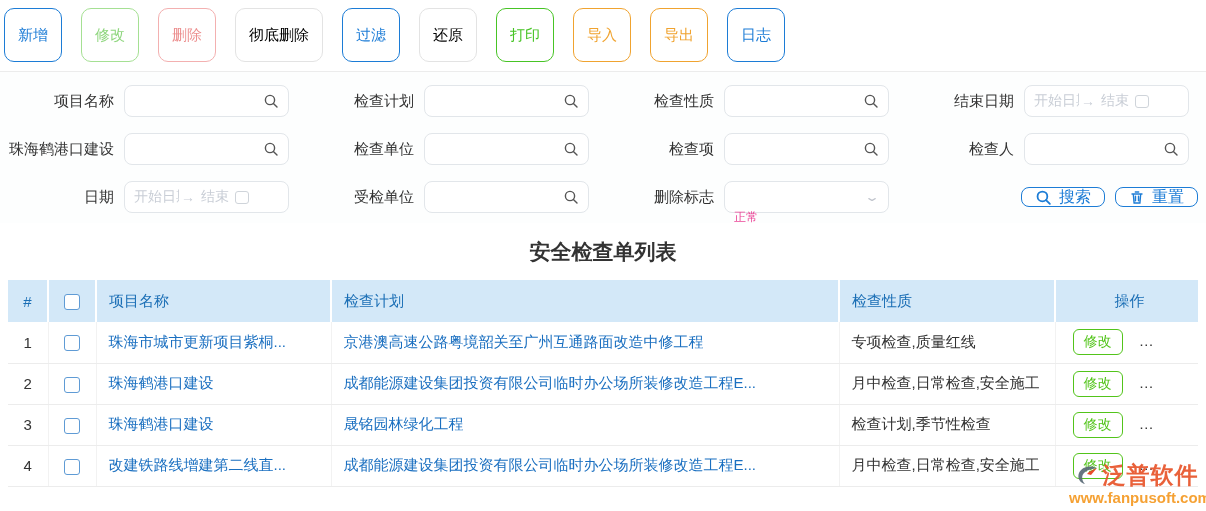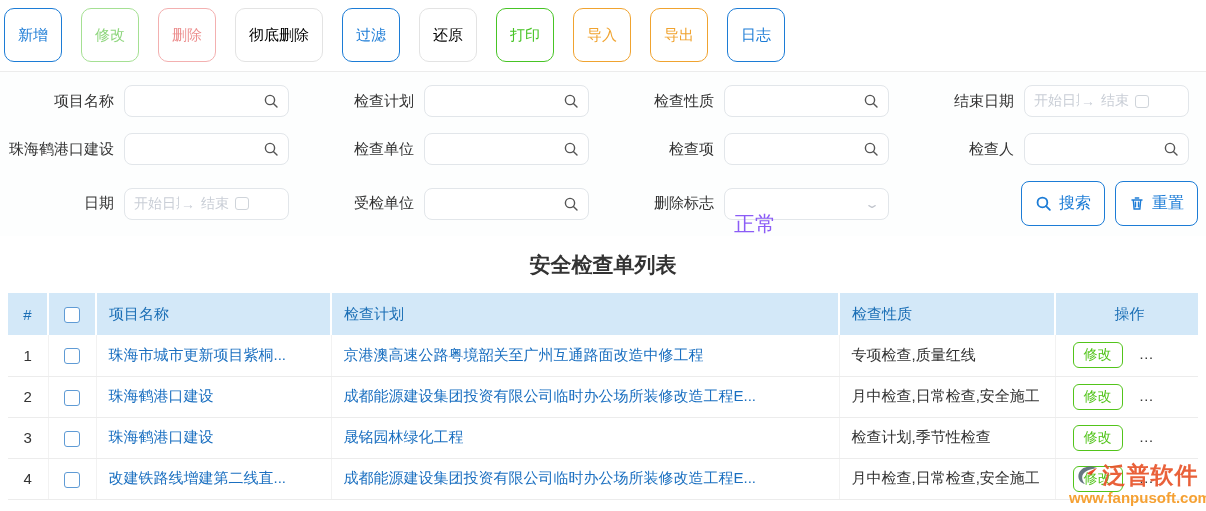--- a/index.html
+++ b/index.html
@@ -29,26 +29,26 @@
     display:flex; align-items:center; padding:0 9px; margin-right:13px; min-width:0;
   }
   .f-input .grow { flex:1; }
   .s-icon { display:flex; align-items:center; }
   .date-range { color:#c9ced6; font-size:14px; }
   .dr-part { overflow:hidden; white-space:nowrap; display:inline-block; }
   .dr-start { width:45px; }
   .dr-end { width:30px; }
   .dr-arrow { margin:0 6px 0 2px; color:#c9ced6; font-size:14px; }
   .cal-icon { width:14px; height:13px; border:1.4px solid #cfd4da; border-radius:3px; margin-left:4px; flex:0 0 auto; }
-  .sel-value { font-size:21px; color:#8b5cf6;margin-top:41px; }
+  .sel-value { font-size:12px; color:#ec4899;margin-top:41px; }
   .chev { color:#c0c4cc; font-size:12px; transform:scaleX(1.6); margin-right:2px; }
   .f-actions { display:flex; justify-content:flex-end; align-items:center; gap:10px; padding-right:4px; }
   .btn-outline-blue {
     display:flex; align-items:center; gap:7px; background:#fff; border:1.5px solid #1c7cd6; color:#1c7cd6;
-    border-radius:8px; height:45px; padding:0 13px; font-size:16px; cursor:pointer; font-family:inherit;
+    border-radius:8px; height:20px; padding:0 13px; font-size:16px; cursor:pointer; font-family:inherit;
   }
   .collapse-row { grid-column:4; display:flex; justify-content:flex-end; padding-right:4px; margin-top:-4px; }
   
   .list-title { text-align:center; font-size:21px; font-weight:bold; color:#333; margin:15px 0 14px; }
   .table-wrap { position:relative; margin:0 8px; }
   table { width:100%; border-collapse:collapse; table-layout:fixed; }
   thead th {
     background:#d3e8f8; color:#1a6eb5; font-weight:normal; font-size:15px; height:42px;
     text-align:left; padding:0 12px; border-right:2px solid #fff;
   }

